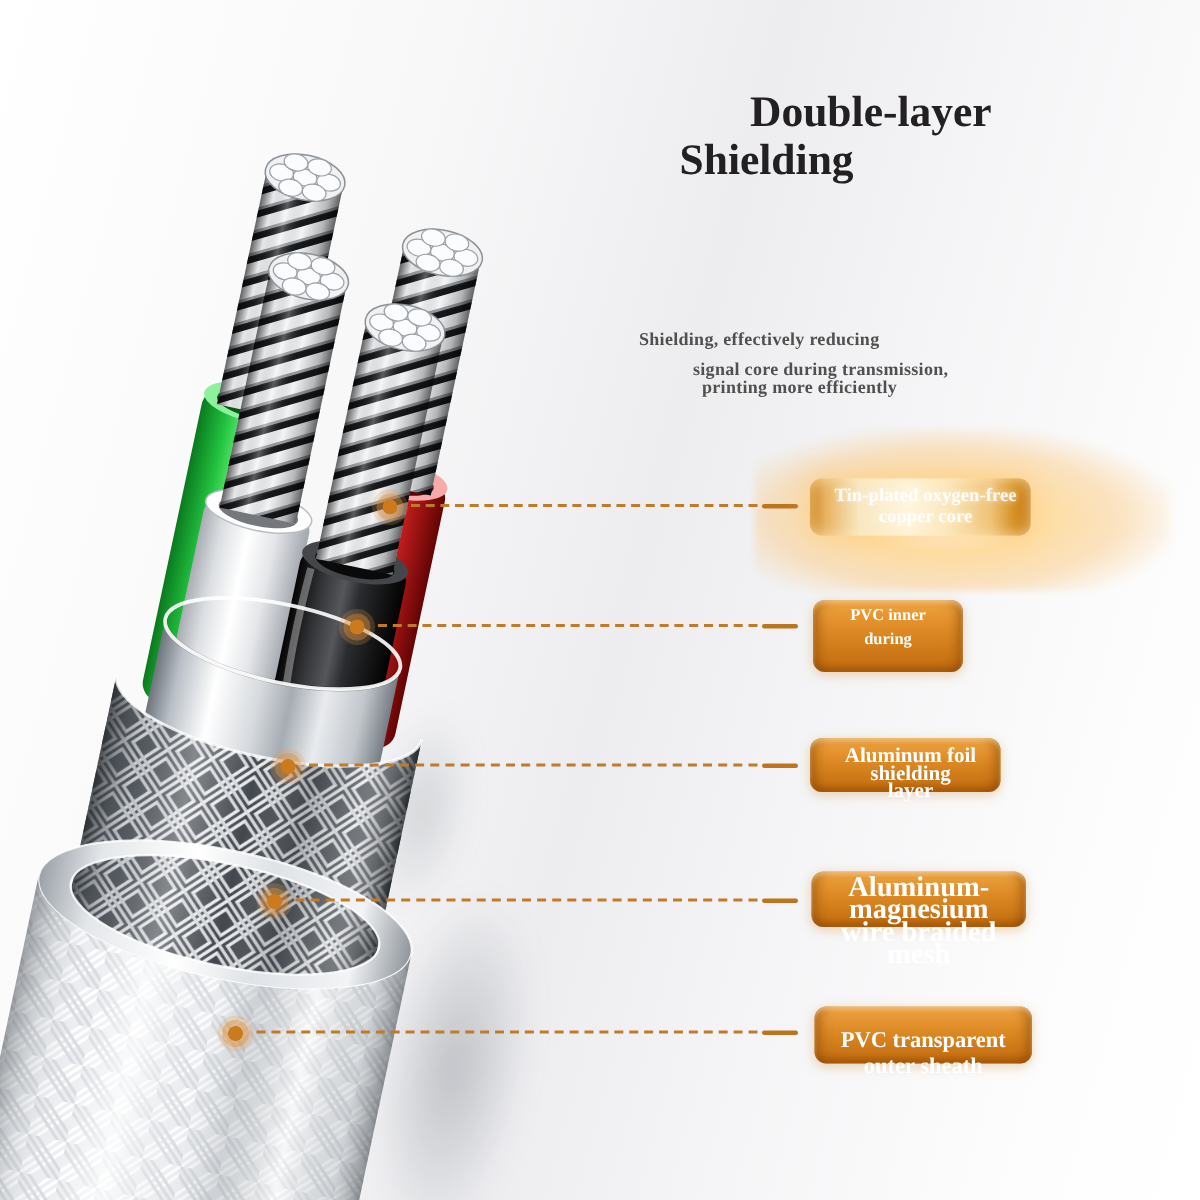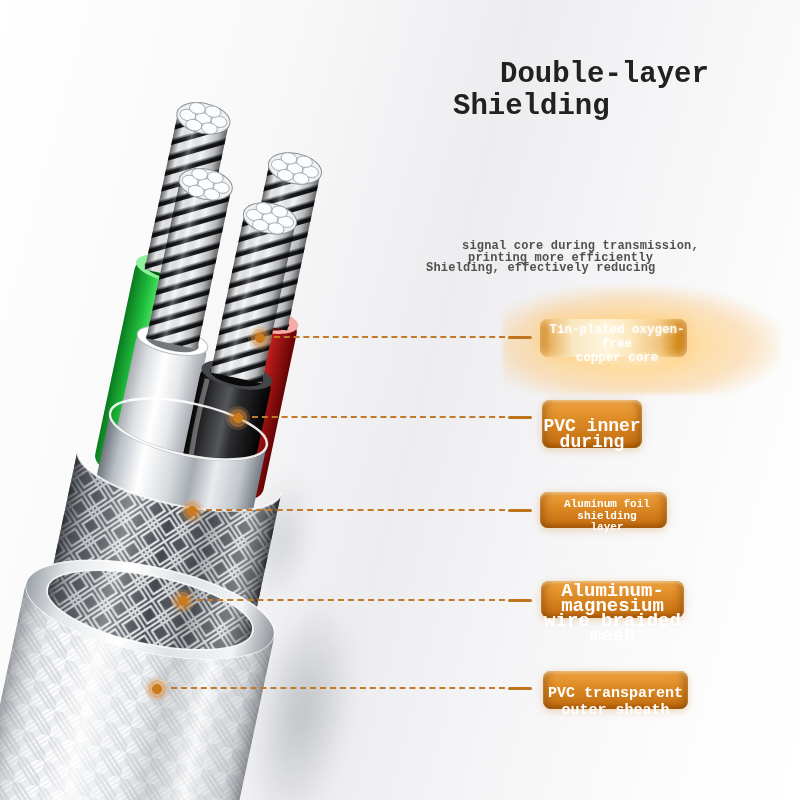--- a/index.html
+++ b/index.html
@@ -1,18 +1,18 @@
 <!DOCTYPE html>
 <html><head>
 <meta charset="utf-8">
 <style>
   html,body{margin:0;padding:0;}
   .stage{
     position:relative;width:800px;height:800px;overflow:hidden;
-    font-family:Liberation Mono, monospace;
+    font-family:Liberation Serif, serif;
     background:linear-gradient(105deg,#ffffff 0%,#f8f8f9 30%,#ededf0 52%,#f5f5f7 68%,#fdfdfd 88%,#ffffff 100%);
   }
   .abs{position:absolute;}
   
   .title-line{position:absolute;font-weight:bold;color:#232021;font-size:29px;line-height:30px;letter-spacing:0;}
   .subtitle{position:absolute;font-weight:bold;color:#272223;font-size:38px;line-height:39px;letter-spacing:-0.5px;}
   .desc-line{position:absolute;font-weight:bold;color:#524f4f;font-size:12px;line-height:12px;letter-spacing:0.2px;}
   
   .shadow-a{left:252px;top:592px;width:100px;height:240px;border-radius:50%;
     background:radial-gradient(ellipse,rgba(118,124,132,.40),rgba(118,124,132,0) 70%);
@@ -32,22 +32,22 @@
       0 2px 8px rgba(205,135,45,.35);}
   .callout-label span{display:block;text-align:center;}
   .glow{position:absolute;left:503px;top:286px;width:278px;height:108px;pointer-events:none;
     background:radial-gradient(ellipse at 46% 55%,rgba(255,255,255,.95) 0%,rgba(255,216,145,.85) 28%,rgba(252,195,115,.42) 55%,rgba(252,195,115,0) 76%);
     filter:blur(2px);}
   .label-1{left:540px;top:319px;width:147px;height:38px;font-size:12.5px;line-height:14px;
     text-align:left;padding:4px 0 0 7px;box-sizing:border-box;color:rgba(255,255,255,.93);
     text-shadow:0 0 4px rgba(255,246,224,.95);
     background:linear-gradient(90deg,#c67a12 0%,#e8b160 7%,#f8e7c0 22%,#fff6e0 45%,#fbe7bb 62%,#f0c277 82%,#d28a1a 94%,#c0700d 100%);
     box-shadow:inset 0 0 10px rgba(255,232,185,.8),0 0 16px rgba(255,200,120,.75);}
-  .label-2{left:542px;top:400px;width:100px;height:48px;font-size:18px;line-height:16px;padding-top:18px;box-sizing:border-box;}
-  .label-3{left:540px;top:492px;width:127px;height:36px;font-size:11px;line-height:11.5px;
+  .label-2{left:542px;top:400px;width:100px;height:48px;font-size:11px;line-height:16px;padding-top:2px;box-sizing:border-box;}
+  .label-3{left:540px;top:492px;width:127px;height:36px;font-size:14px;line-height:11.5px;
     text-align:left;padding:7px 0 0 7px;box-sizing:border-box;}
   .label-4{left:541px;top:581px;width:143px;height:37px;font-size:19px;line-height:15px;padding-top:3px;box-sizing:border-box;}
   .label-5{left:543px;top:671px;width:145px;height:38px;font-size:15px;line-height:16.5px;padding-top:15px;box-sizing:border-box;}
   .cable-svg{position:absolute;left:0;top:0;}
 </style>
 </head>
 <body>
 
 <div class="stage">
 
@@ -242,21 +242,21 @@
       <g>
         <path d="M23,610 A127,43 0 0 0 277,610 L277,905 L23,905 Z" fill="url(#sheathPat)"></path>
         <path d="M23,610 A127,43 0 0 0 277,610 L277,905 L23,905 Z" fill="url(#gSheathShade)"></path>
       </g>
     </g>
   </svg>
 
   <div class="title-line" style="left:500px;top:60px;">Double-layer</div>
   <div class="title-line" style="left:453px;top:92px;">Shielding</div>
 
-  <div class="desc-line" style="left:426px;top:220px;margin-top:42px;">Shielding, effectively reducing</div>
+  <div class="desc-line" style="left:426px;top:220px;">Shielding, effectively reducing</div>
   <div class="desc-line" style="left:462px;top:240px;">signal core during transmission,</div>
   <div class="desc-line" style="left:468px;top:252px;">printing more efficiently</div>
 
   <div class="glow"></div>
 
   <div>
     <div class="callout-dot" style="left:248px;top:326px;"></div>
     <div class="callout-dash" style="left:274px;top:336px;width:231px;"></div>
     <div class="callout-tick" style="left:508px;top:336px;"></div>
     <div class="callout-label label-1">

